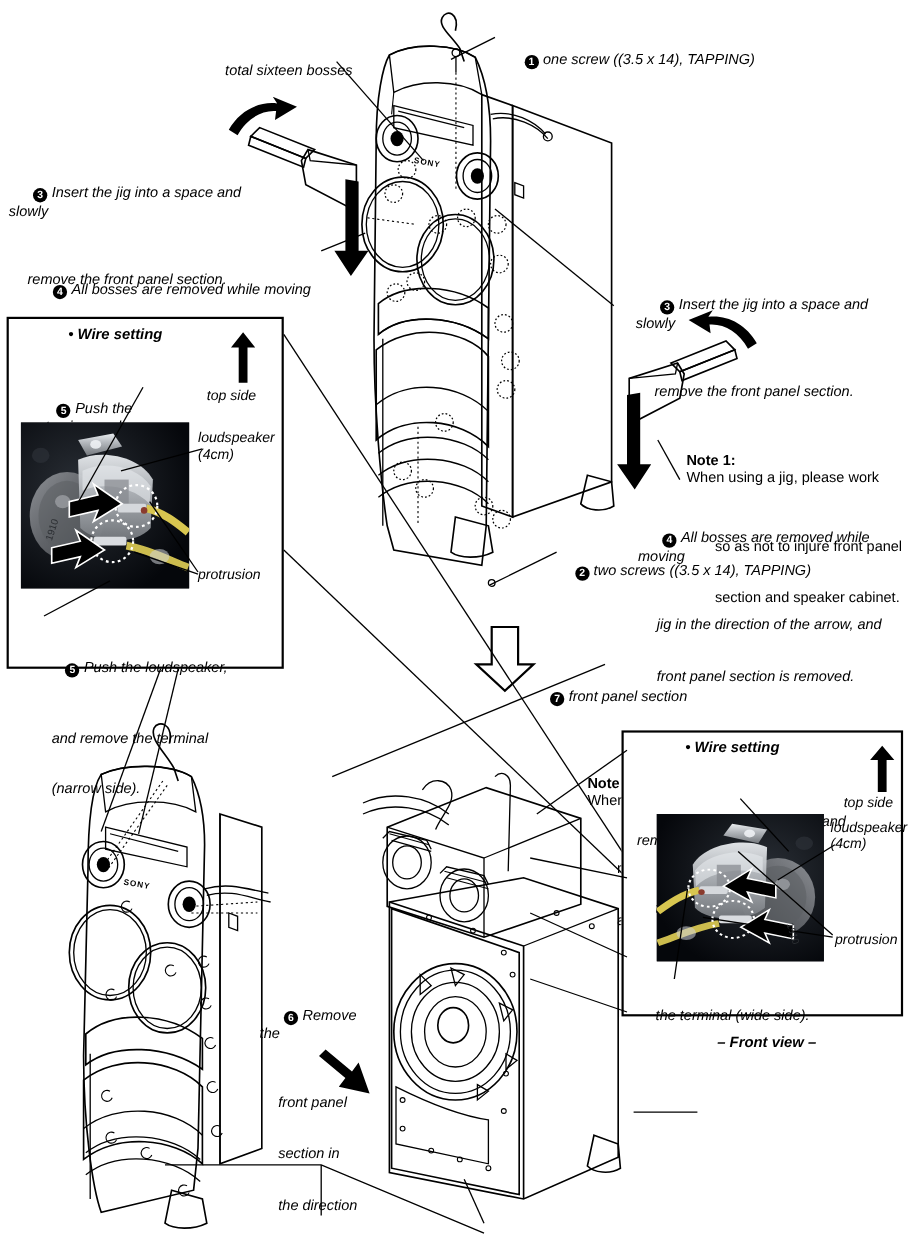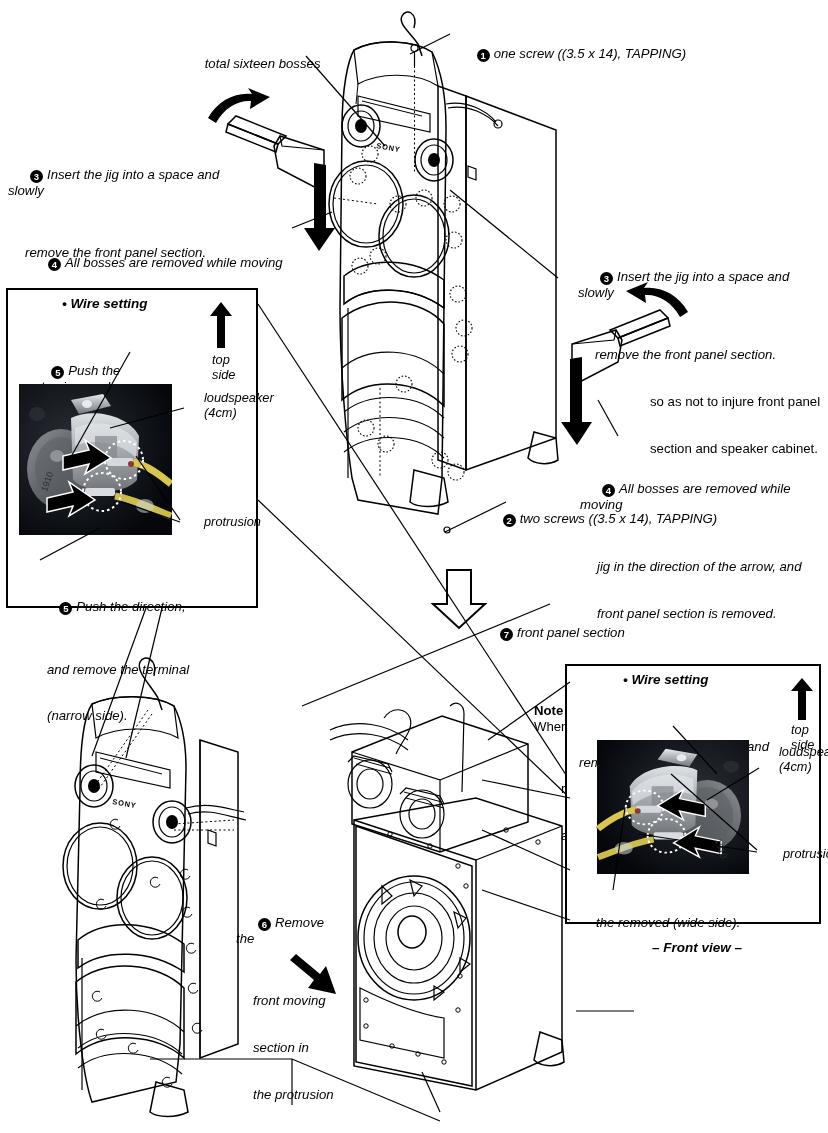--- a/index.html
+++ b/index.html
@@ -15,21 +15,21 @@
   .txt { font-size:13.2px; line-height:15.6px; font-style:italic; white-space:pre-wrap; }
   .bullet {
     display:inline-block; width:13px; height:13px; border-radius:50%;
     background:#000; color:#fff; font-style:normal; font-weight:bold;
     font-size:9.5px; line-height:13px; text-align:center;
     vertical-align:-1px; margin-right:4px; font-family:"Liberation Sans",sans-serif;
   }
   .noteb { font-weight:bold; font-style:normal; }
   .hang { display:block; }
   .cap { font-weight:bold; font-style:italic; font-size:13.5px;margin-left:46px; }
-  .smalllbl { font-size:12.8px; font-style:italic; line-height:15px;margin-left:24px; }
+  .smalllbl { font-size:12.8px; font-style:italic; line-height:15px; }
 
   
   .panel { border:2.2px solid #000; background:#fff; }
 
   .photo { position:relative; overflow:hidden; background:#0a0c10; }
   .photo .mirror { transform:scaleX(-1); }
 
   svg { display:block; overflow:visible; }
   .ln  { stroke:#000; fill:none; }
   .ln1 { stroke-width:1; }
@@ -100,20 +100,24 @@
     <path class="ln ln12" d="M7,4 a3.5,3.5 0 1,1 7,0 a3.5,3.5 0 1,1 -7,0" fill="#fff"></path>
     <path class="ln ln12" d="M10.5,8 L10.5,22"></path>
     <path class="dotln" d="M10.5,22 L10.5,128"></path>
   </svg>
 
   <div class="abs txt" style="left:578px; top:222px; width:250px;">
     <span class="hang">
       <span class="bullet">3</span><span>Insert the jig into a space and slowly</span>
     </span>
     <span class="hang" style="padding-left:17px;">remove the front panel section.</span>
+    <span class="hang" style="padding-left:24px;">
+      <span class="noteb">Note 1:</span>
+      <span style="font-style:normal;">When using a jig, please work</span>
+    </span>
     <span class="hang" style="padding-left:72px; font-style:normal;">so as not to injure front panel</span>
     <span class="hang" style="padding-left:72px; font-style:normal;">section and speaker cabinet.</span>
   </div>
   <svg class="abs" style="left:448px; top:180px;" width="185" height="115">
     <path class="ln ln12" d="M2,10 L110,98"></path>
   </svg>
 
   <svg class="abs" style="left:555px; top:282px;" width="145" height="165">
     <g transform="translate(145,0) scale(-1,1)">
       <path class="fillblk" d="M12,30 C22,12 40,4 56,6 L52,0 L74,9 L54,21 L55,13 C42,12 28,20 20,35 Z"></path>
@@ -129,21 +133,21 @@
     <span class="hang">
       <span class="bullet">4</span><span>All bosses are removed while moving</span>
     </span>
     <span class="hang" style="padding-left:17px;">jig in the direction of the arrow, and</span>
     <span class="hang" style="padding-left:17px;">front panel section is removed.</span>
   </div>
   <svg class="abs" style="left:596px; top:398px;" width="40" height="42">
     <path class="ln ln12" d="M2,2 L22,38"></path>
   </svg>
 
-  <div class="abs txt" style="left:488px; top:495px;">
+  <div class="abs txt" style="left:508px; top:495px;">
     <span class="bullet">2</span><span>two screws ((3.5 x 14), TAPPING)</span>
   </div>
   <svg class="abs" style="left:440px; top:490px;" width="80" height="50">
     <path class="ln ln12" d="M5,42 L66,12"></path>
     <path class="ln ln12" d="M4,40 a3,3 0 1,1 6,0 a3,3 0 1,1 -6,0" fill="#fff"></path>
   </svg>
 
   <div class="abs txt" style="left:478px; top:578px; width:350px;">
     <span class="hang">
       <span class="bullet">7</span><span>front panel section</span>
@@ -323,21 +327,21 @@
 
     <svg class="abs" style="left:20px; top:60px;" width="130" height="120">
       <path class="ln ln12" d="M102,2 L40,112"></path>
     </svg>
     <svg class="abs" style="left:30px; top:236px;" width="70" height="36">
       <path class="ln ln12" d="M62,2 L2,34"></path>
     </svg>
 
     <div class="abs txt" style="left:22px; top:262px; width:210px;">
       <span class="hang">
-        <span class="bullet">5</span><span>Push the direction,</span>
+        <span class="bullet">5</span><span>Push the loudspeaker,</span>
       </span>
       <span class="hang" style="padding-left:17px;">and remove the terminal</span>
       <span class="hang" style="padding-left:17px;">(narrow side).</span>
     </div>
   </div>
 
   <svg class="abs" style="left:40px; top:606px;" width="320" height="200">
     <path class="ln ln12" d="M106,2 L52,150"></path>
     <path class="ln ln12" d="M122,2 L86,152"></path>
   </svg>
@@ -405,40 +409,40 @@
     </svg>
 
     <svg class="abs" style="left:100px; top:58px;" width="80" height="54">
       <path class="ln ln12" d="M6,2 L50,50"></path>
     </svg>
     <svg class="abs" style="left:40px; top:140px;" width="40" height="86">
       <path class="ln ln12" d="M18,2 L6,84"></path>
     </svg>
 
     <div class="abs txt" style="left:12px; top:218px; width:240px;">
-      <span class="hang" style="padding-left:17px;">the removed (wide side).</span>
+      <span class="hang" style="padding-left:17px;">the terminal (wide side).</span>
     </div>
   </div>
 
   <svg class="abs" style="left:478px; top:680px;" width="95" height="250">
     <path class="ln ln12" d="M92,2 L10,60"></path>
     <path class="ln ln12" d="M92,118 L4,100"></path>
     <path class="ln ln12" d="M92,190 L4,150"></path>
     <path class="ln ln12" d="M92,240 L4,210"></path>
   </svg>
 
   <div class="abs cap" style="left:606px; top:940px;">– Front view –</div>
 
   <div class="abs txt" style="left:236px; top:868px; width:110px;">
     <span class="hang">
       <span class="bullet">6</span><span>Remove the</span>
     </span>
-    <span class="hang" style="padding-left:17px;">front moving</span>
+    <span class="hang" style="padding-left:17px;">front panel</span>
     <span class="hang" style="padding-left:17px;">section in</span>
-    <span class="hang" style="padding-left:17px;">the protrusion</span>
+    <span class="hang" style="padding-left:17px;">the direction</span>
     
   </div>
   <svg class="abs" style="left:290px; top:950px;" width="64" height="48">
     <path class="fillblk" d="M6,4 L30,24 L36,16 L46,44 L18,38 L24,30 L0,10 Z"></path>
   </svg>
 
   <svg class="abs" style="left:48px; top:640px;" width="290" height="475">
 
     <path class="ln ln15" d="M152,100 L190,112 L190,404 L152,418 Z" fill="#fff"></path>
     <path class="ln ln12" d="M152,100 L152,418"></path>

